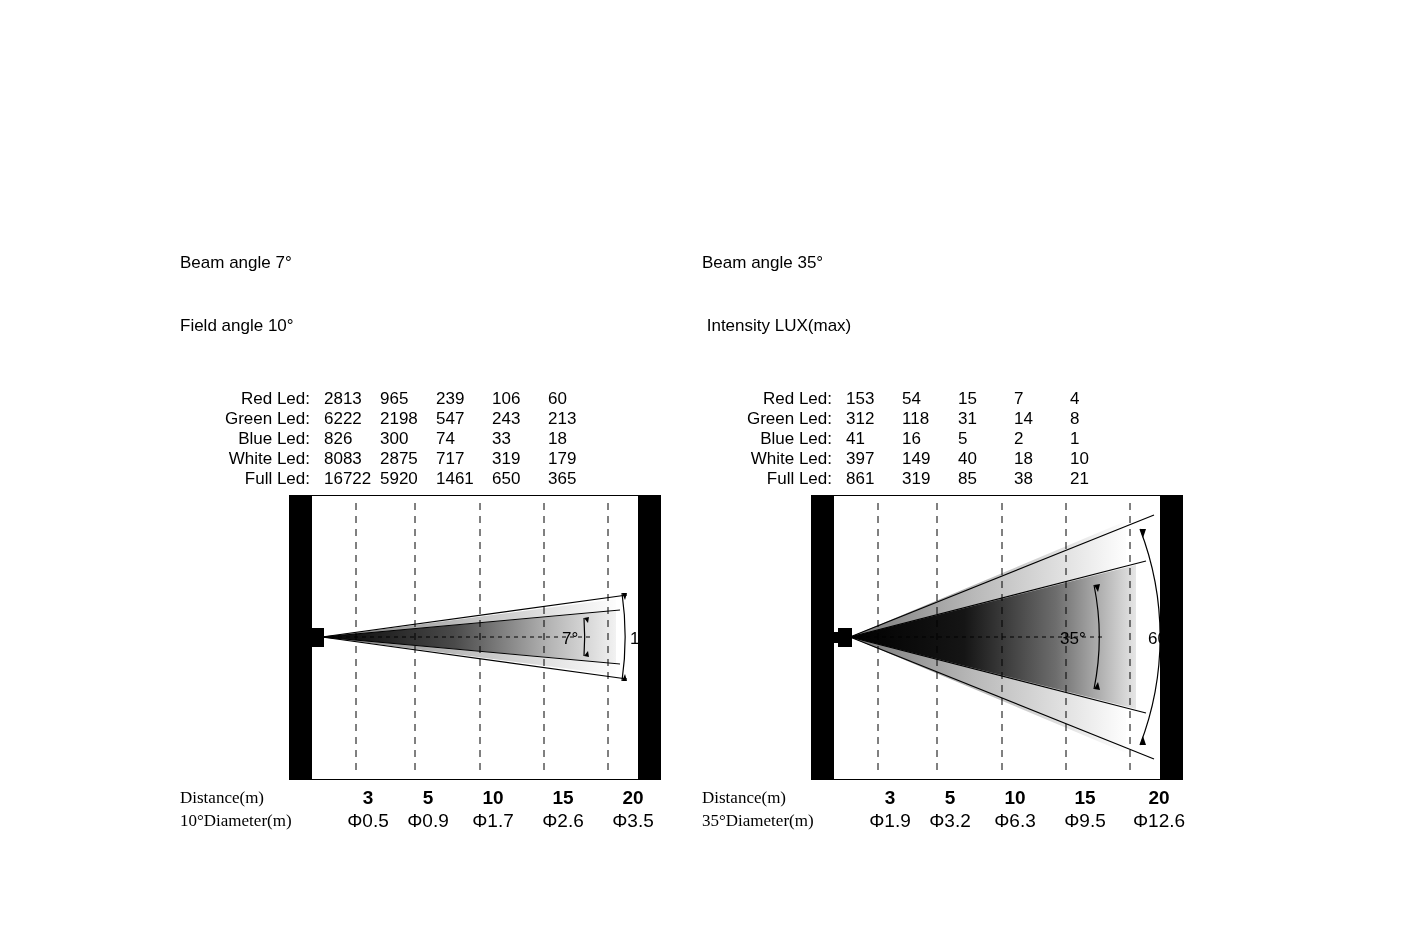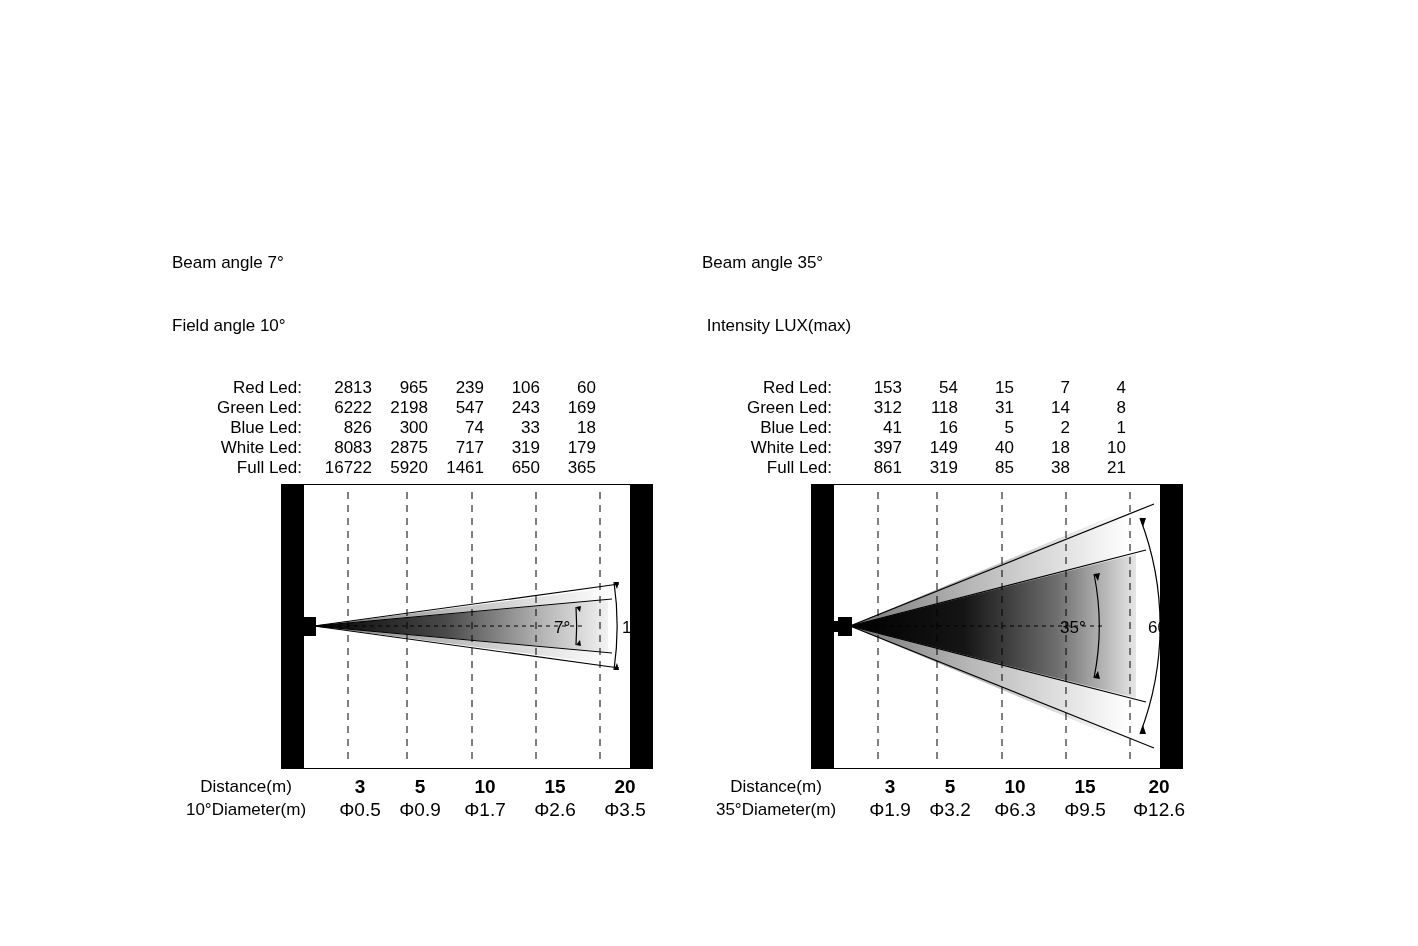--- a/index.html
+++ b/index.html
@@ -14,48 +14,48 @@
     color: #000000;
     position: relative;
     overflow: hidden;
   }
   .panel {
     position: absolute;
     top: 210px;
     width: 620px;
     height: 530px;
   }
-  #panel-left { left: 172px; }
+  #panel-left { left: 180px; }
   #panel-right { left: 702px; }
 
   .head-lines {
     font-size: 17px;
     line-height: 21px;
     white-space: pre;
   }
   .head-lines div { height: 21px; }
 
   .lux-table {
-    margin-top: 0;
+    margin-top: 11px;
     border-collapse: collapse;
     font-size: 17px;
   }
   .lux-table td {
     padding: 0;
     height: 20px;
     line-height: 20px;
     white-space: nowrap;
   }
   .lux-label {
     text-align: right;
     padding-right: 14px !important;
     width: 130px;
   }
   .lux-val {
-    text-align: right;
+    text-align: left;
     width: 56px;
   }
 
   .beam-box {
     position: relative;
     margin-top: 6px;
     width: 100%;
     height: 285px;
   }
   .beam-box svg { display: block; }
@@ -65,23 +65,24 @@
     border-collapse: collapse;
     font-size: 17px;
   }
   .bottom-table td {
     padding: 0;
     height: 23px;
     line-height: 23px;
     white-space: nowrap;
   }
   .bt-label {
-    text-align: center;
+    text-align: left;
     padding-right: 10px !important;
     font-size: 17px;
+    font-family: Liberation Serif, serif;
   }
   .bt-val {
     text-align: center;
     font-size: 19px;
   }
   .bt-head td.bt-val { font-weight: bold; font-size: 19px; }
 </style>
 </head>
 <body>
 
@@ -101,21 +102,21 @@
       <td class="lux-val">239</td>
       <td class="lux-val">106</td>
       <td class="lux-val">60</td>
     </tr>
     <tr>
       <td class="lux-label">Green Led:</td>
       <td class="lux-val">6222</td>
       <td class="lux-val">2198</td>
       <td class="lux-val">547</td>
       <td class="lux-val">243</td>
-      <td class="lux-val">169</td>
+      <td class="lux-val">213</td>
     </tr>
     <tr>
       <td class="lux-label">Blue Led:</td>
       <td class="lux-val">826</td>
       <td class="lux-val">300</td>
       <td class="lux-val">74</td>
       <td class="lux-val">33</td>
       <td class="lux-val">18</td>
     </tr>
     <tr>

